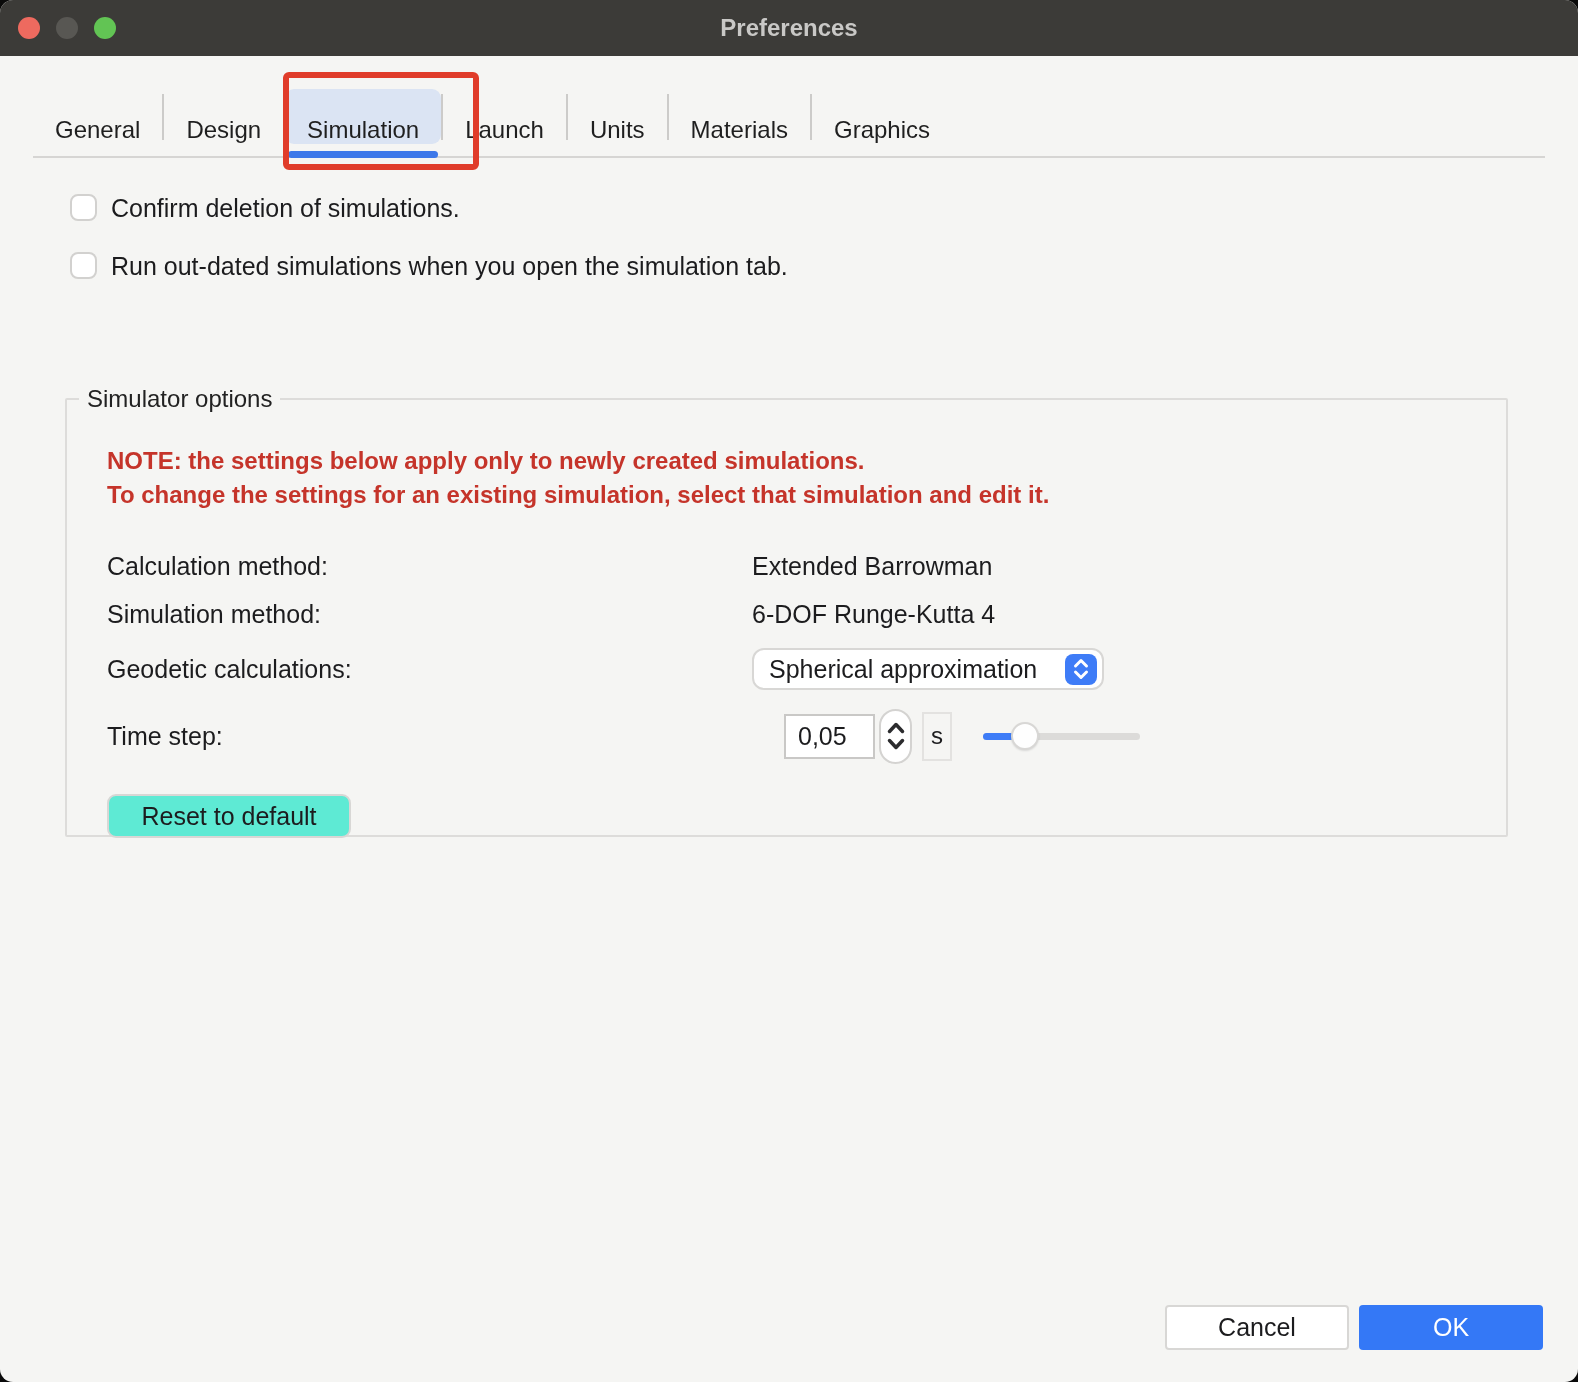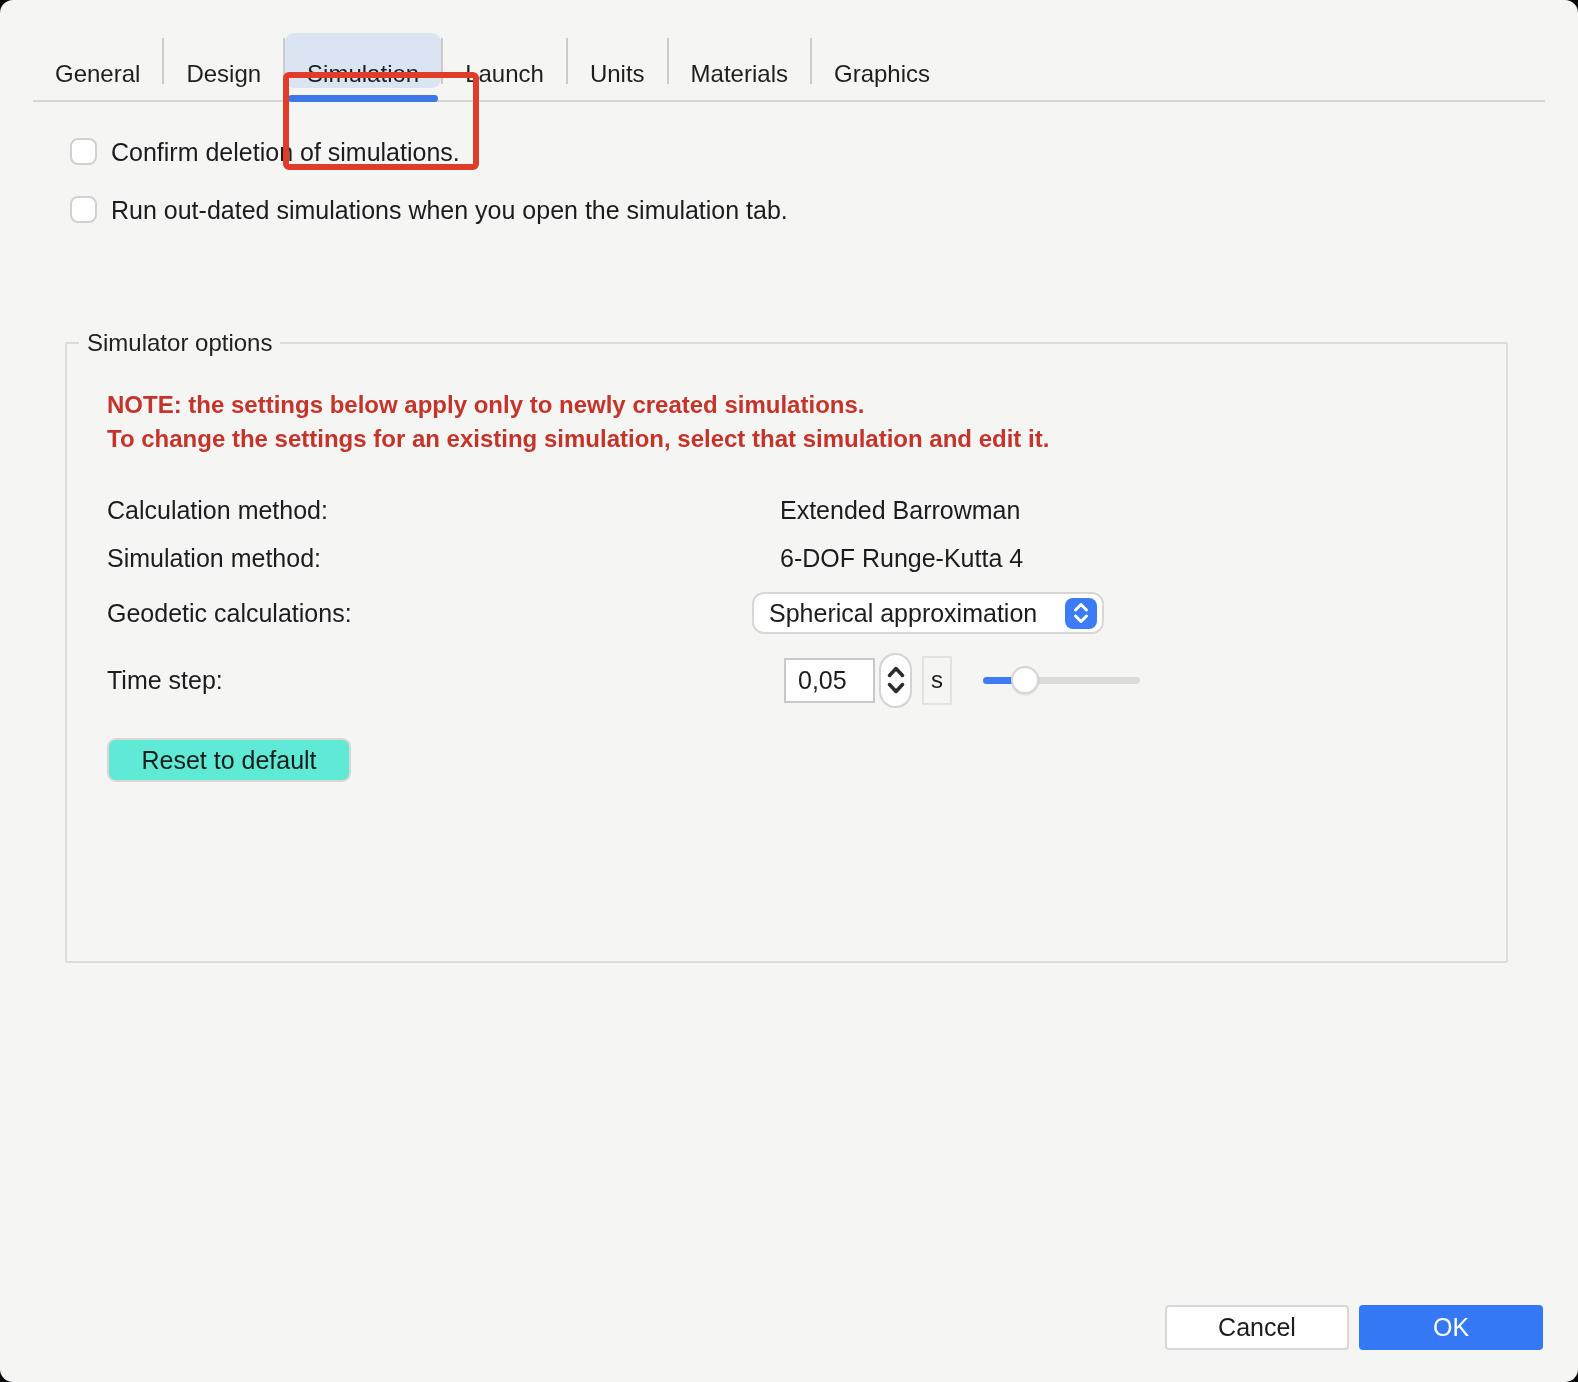--- a/index.html
+++ b/index.html
@@ -77,39 +77,39 @@
     background:#ffffff;
     border:2px solid #d2d1cf;
     border-radius:8px;
     flex:0 0 auto;
   }
   .checkbox-label { margin-left:14px; font-size:25px; color:#1c1c1e; }
   
   .groupbox {
     position:relative;
     margin:117px 70px 0 65px;
-    height:621px;
+    height:439px;
     border:2px solid #dddcda;
     border-radius:2px;
     padding:44px 40px 36px 40px;
   }
   .groupbox-legend {
     position:absolute; top:-15px; left:12px;
     background:#f5f5f3;
     padding:0 8px;
     font-size:24px; color:#222;
   }
   .note { font-size:24px; font-weight:bold; color:#c5342a; line-height:34px; }
   .rows { margin-top:30px; }
   .opt-row {
     display:grid;
     grid-template-columns:645px auto;
     align-items:center;
   }
-  .opt-row.r1, .opt-row.r2 { height:48px;gap:28px; }
+  .opt-row.r1, .opt-row.r2 { height:48px; }
   .opt-row.r3 { height:58px; margin-top:2px; }
   .opt-row.r4 { height:64px; margin-top:6px; }
   .opt-label { font-size:25px; color:#1c1c1e; }
   .opt-value { font-size:25px; color:#1c1c1e; }
   
   .dropdown {
     display:inline-flex; align-items:center; justify-content:space-between;
     width:352px; height:42px;
     background:#ffffff;
     border:2px solid #d8d7d5;
@@ -205,20 +205,28 @@
     background:#3478f6;
     border:none;
     color:#ffffff;
   }
 </style>
 </head>
 <body>
 
 <div class="window">
 
+  <div class="titlebar">
+    <div class="traffic">
+      <div class="light red"></div>
+      <div class="light gray"></div>
+      <div class="light green"></div>
+    </div>
+    <div class="titlebar-title">Preferences</div>
+  </div>
 
   <div class="annotation-box"></div>
 
   <div class="tabbar">
     <div class="tab">
       <span>General</span>
     </div>
     <div class="tabsep"></div>
     <div class="tab">
       <span>Design</span>

